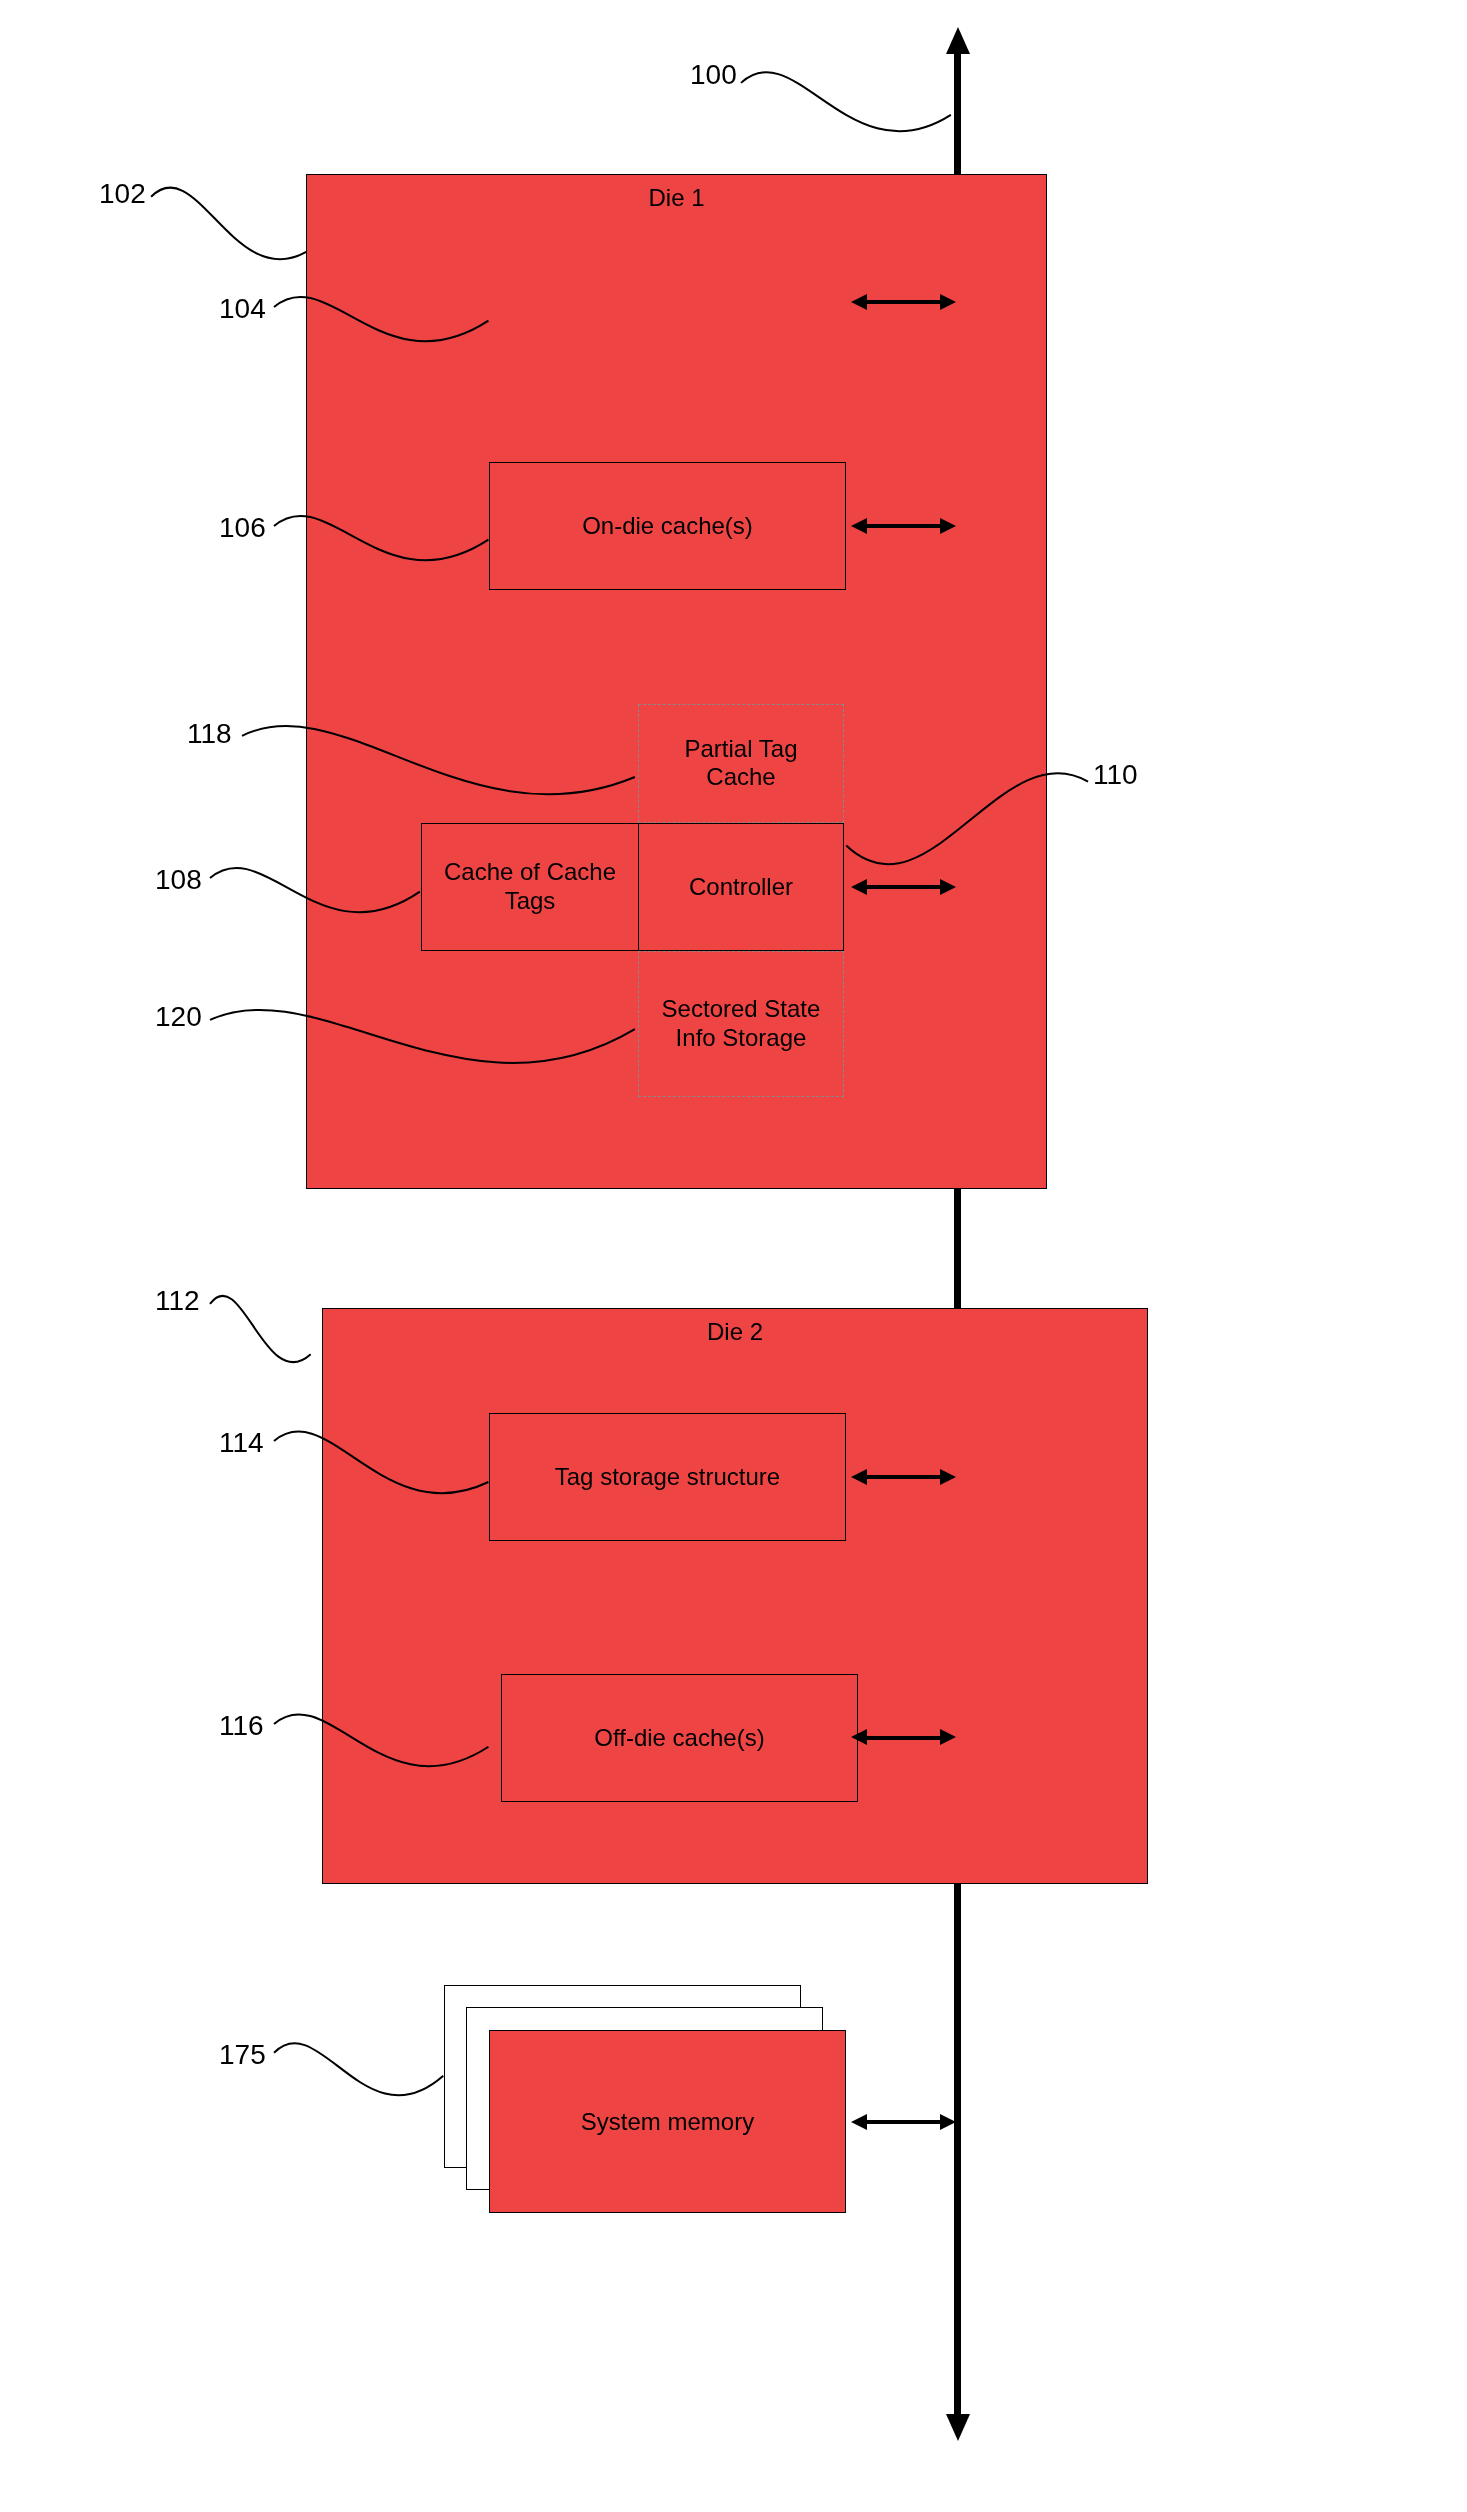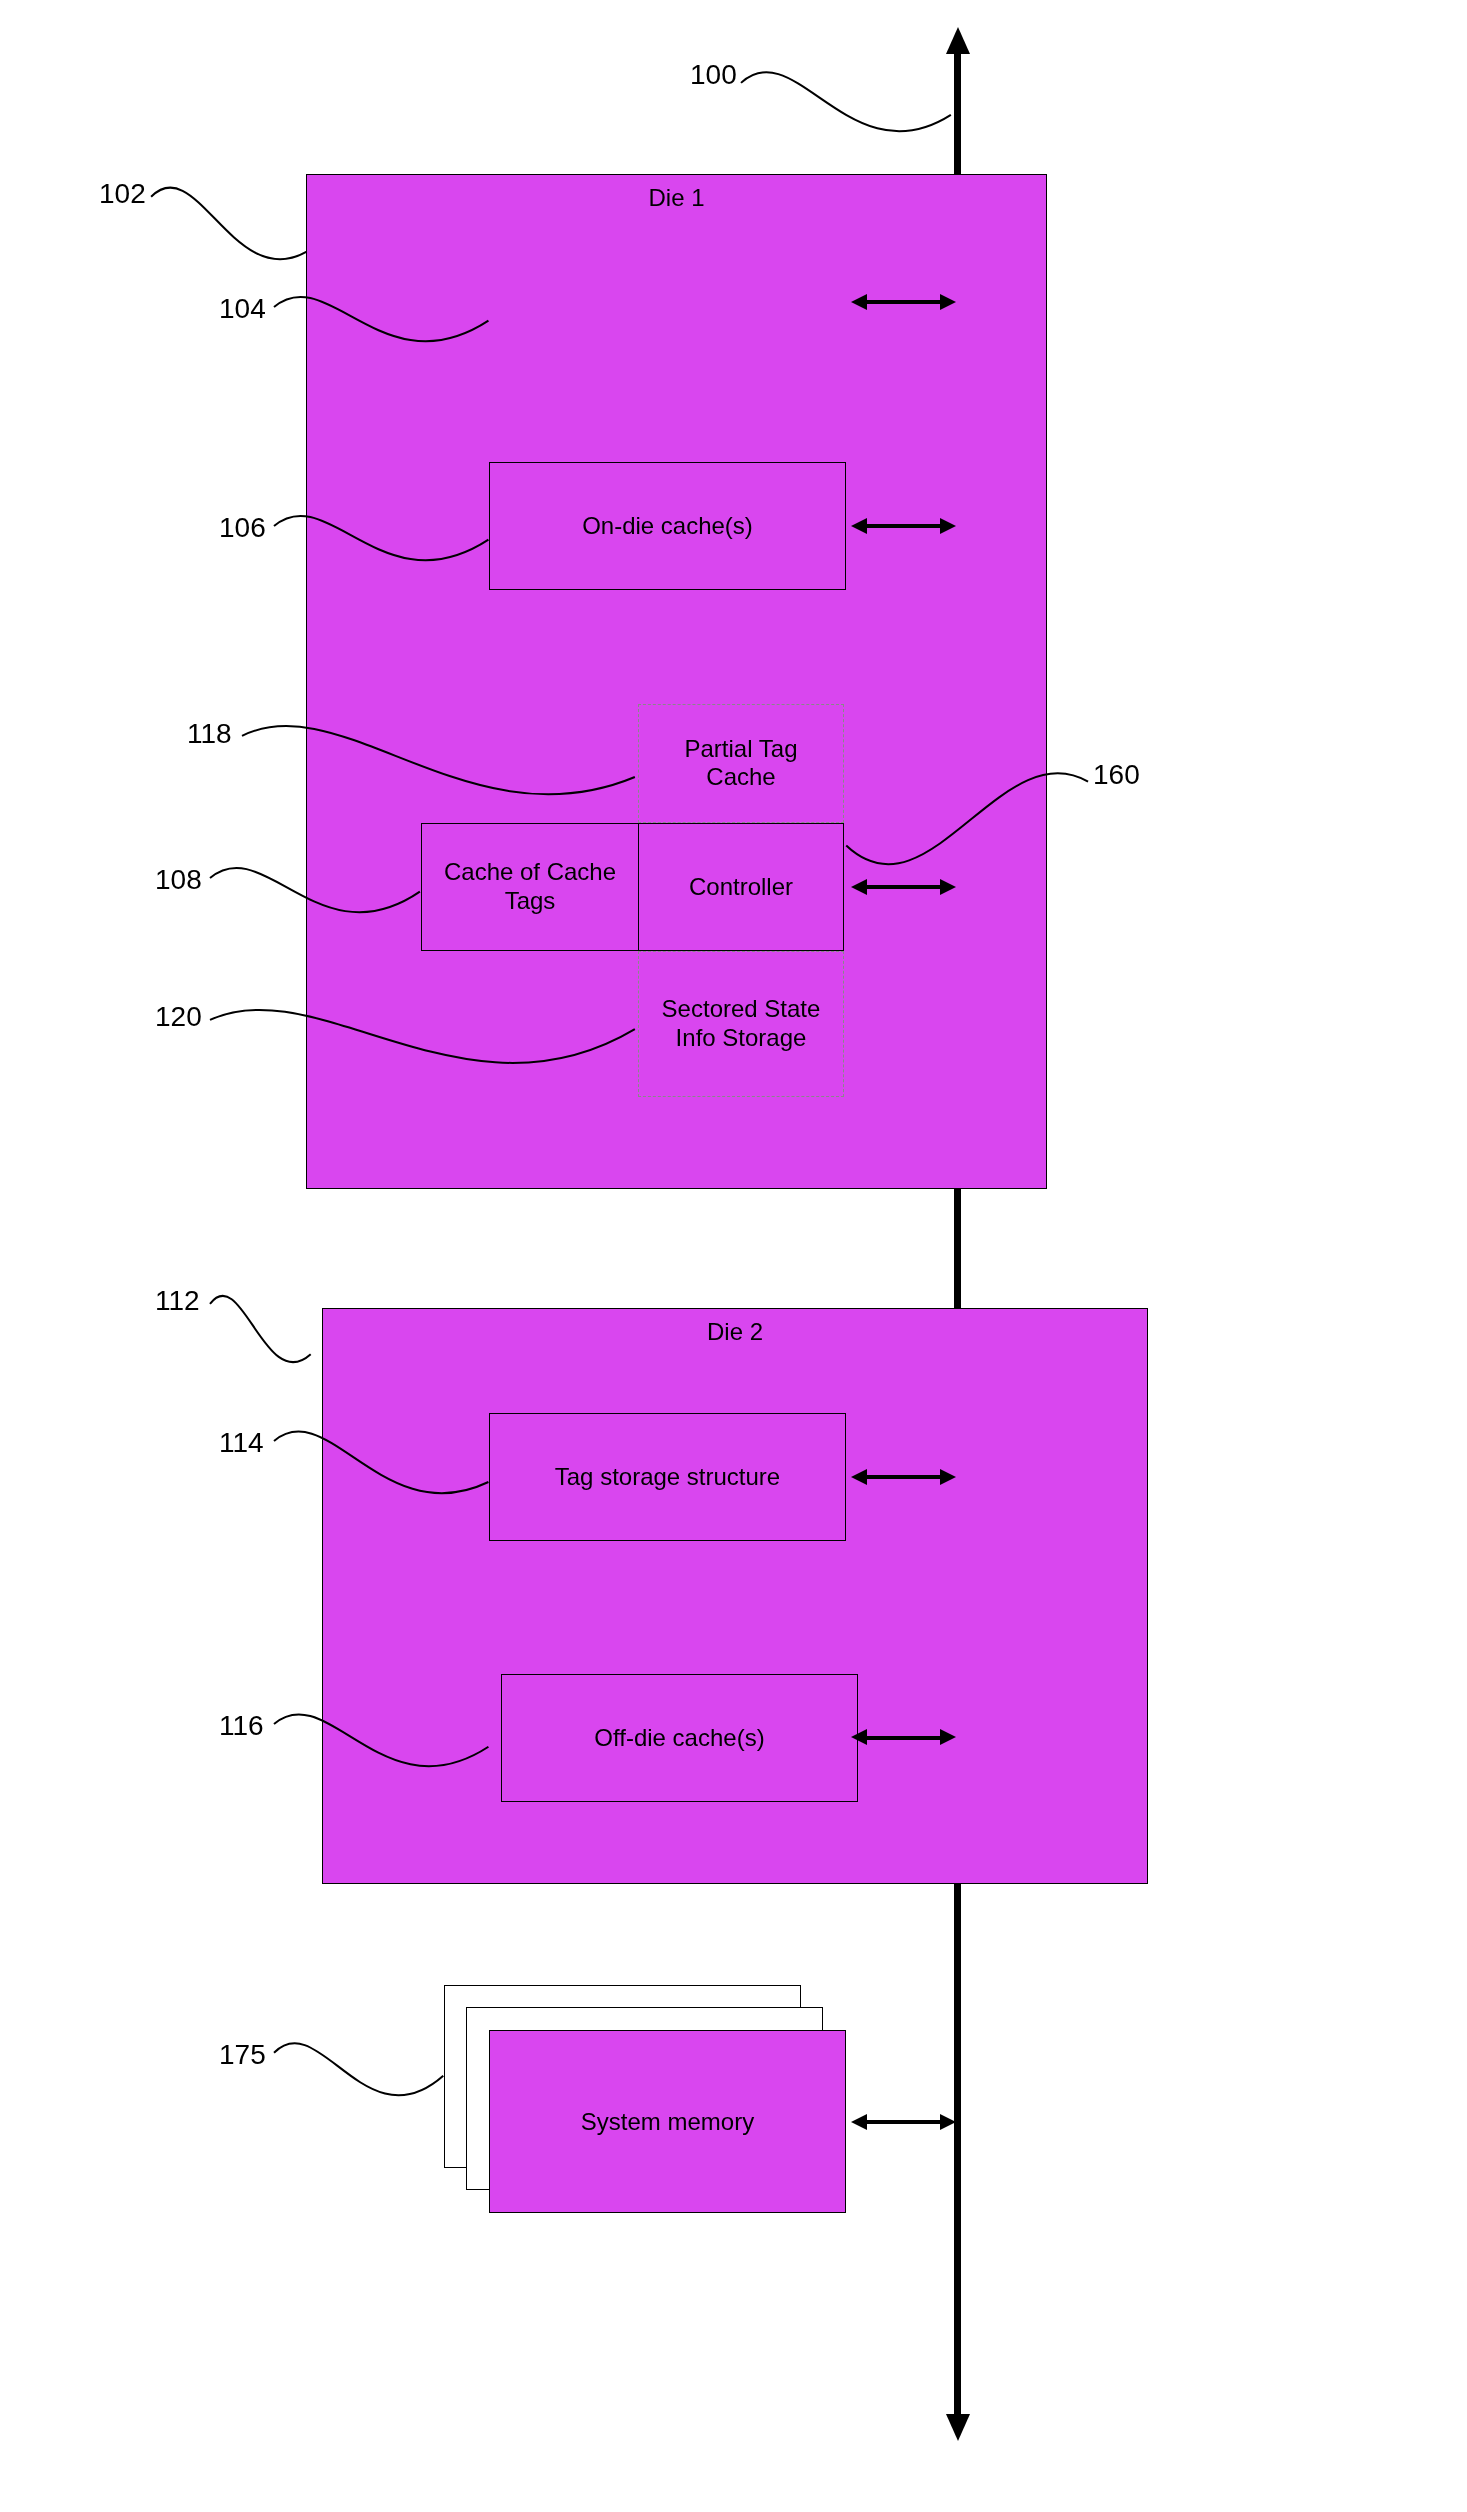--- a/index.html
+++ b/index.html
@@ -13,21 +13,21 @@
     color: #000;
   }
   .canvas {
     position: relative;
     width: 1468px;
     height: 2512px;
   }
   .box {
     position: absolute;
     border: 1.8px solid #000;
-    background: #d946ef;
+    background: #ef4444;
     text-align: center;
     box-sizing: border-box;
   }
   .dashed {
     border: 1.8px dashed #888;
   }
   .box .label {
     position: absolute;
     top: 50%;
     left: 50%;
@@ -163,21 +163,21 @@
   </div>
   <div class="hconn" style="left:860px; top:2120px; width:90px;"></div>
   <div class="conn-arrow-l" style="left:851px; top:2114px;"></div>
   <div class="conn-arrow-r" style="left:940px; top:2114px;"></div>
 
   <span class="ref" style="left:690px; top:59px;">100</span>
   <span class="ref" style="left:99px; top:178px;">102</span>
   <span class="ref" style="left:219px; top:293px;">104</span>
   <span class="ref" style="left:219px; top:512px;">106</span>
   <span class="ref" style="left:187px; top:718px;">118</span>
-  <span class="ref" style="left:1093px; top:759px;">160</span>
+  <span class="ref" style="left:1093px; top:759px;">110</span>
   <span class="ref" style="left:155px; top:864px;">108</span>
   <span class="ref" style="left:155px; top:1001px;">120</span>
   <span class="ref" style="left:155px; top:1285px;">112</span>
   <span class="ref" style="left:219px; top:1427px;">114</span>
   <span class="ref" style="left:219px; top:1710px;">116</span>
   <span class="ref" style="left:219px; top:2039px;">175</span>
 
   <svg class="lead" style="left:741px; top:69px; width:219px; height:119px;" viewBox="0 0 240 130" width="219" height="119">
     <path d="M 0 15 C 60 -40, 120 120, 230 50" stroke="#000" stroke-width="2.2" fill="none"></path>
   </svg>

